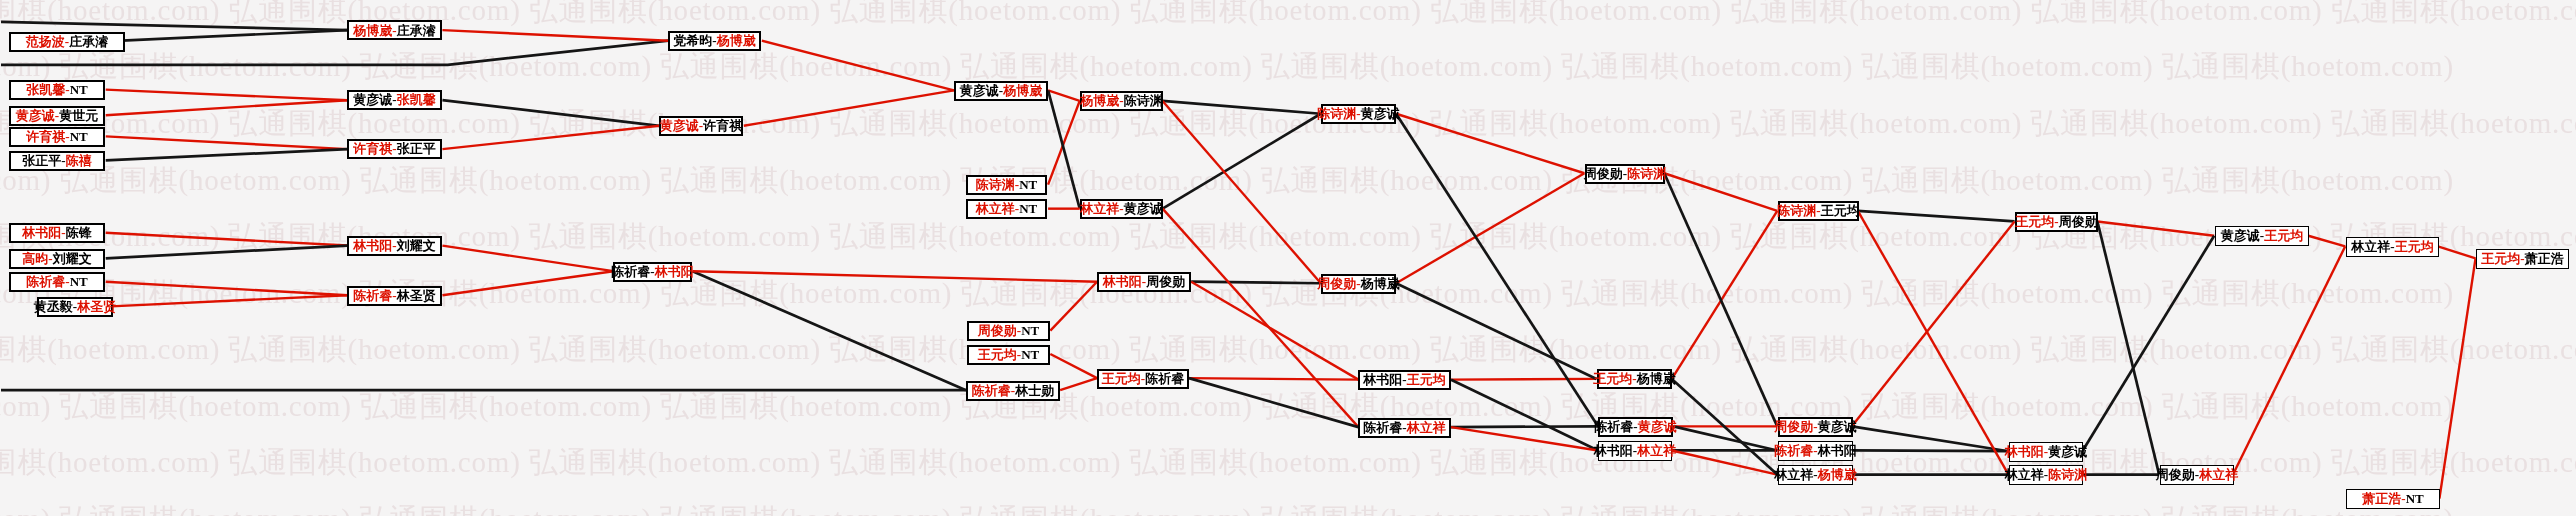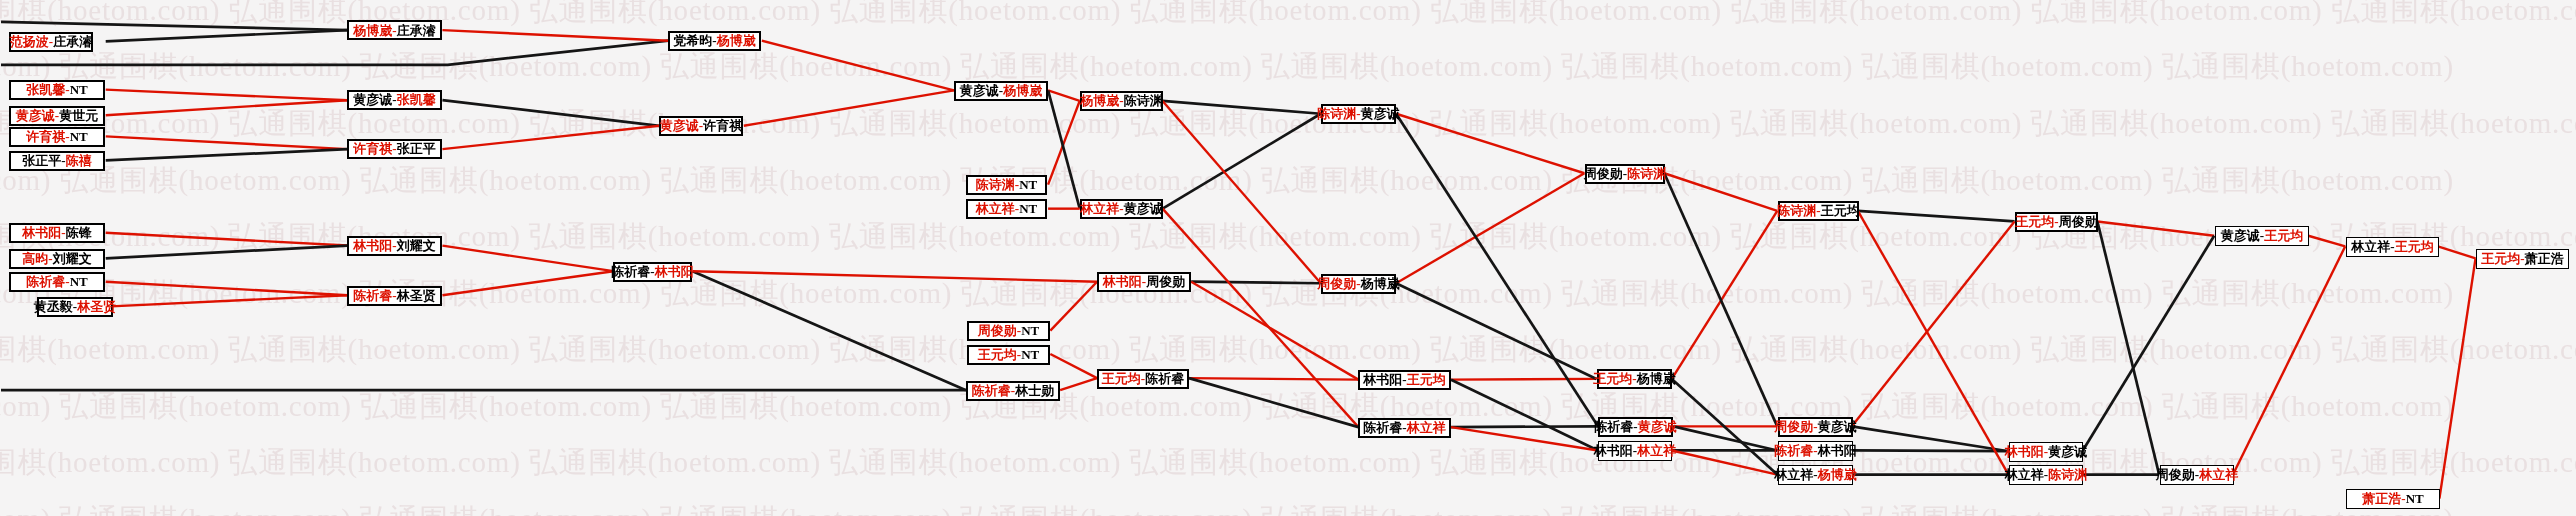--- a/index.html
+++ b/index.html
@@ -106,21 +106,21 @@
       <polyline points="2783,294 2938,313" fill="none" stroke="#dd1100" stroke-width="3.2"></polyline>
       <polyline points="2763,599 2938,313" fill="none" stroke="#151515" stroke-width="3.6"></polyline>
       <polyline points="2783,294 2865,630" fill="none" stroke="#151515" stroke-width="3.6"></polyline>
       <polyline points="2763,630 2865,630" fill="none" stroke="#151515" stroke-width="3.6"></polyline>
       <polyline points="3063,313 3112,327" fill="none" stroke="#dd1100" stroke-width="3.2"></polyline>
       <polyline points="2963,630 3112,327" fill="none" stroke="#dd1100" stroke-width="3.2"></polyline>
       <polyline points="3235,327 3285,343" fill="none" stroke="#dd1100" stroke-width="3.2"></polyline>
       <polyline points="3237,662 3285,343" fill="none" stroke="#dd1100" stroke-width="3.2"></polyline>
     </svg>
   <div id="node-layer">
-      <div class="node" style="left: 9px; top: 32px; width: 84px; height: 19.6px;">
+      <div class="node" style="left: 9px; top: 32px; width: 116px; height: 19.6px;">
         <span class="r">范扬波</span>
         <span class="r">-</span>
         <span class="k">庄承濬</span>
       </div>
       <div class="node" style="left: 9px; top: 80px; width: 96px; height: 19.6px;">
         <span class="r">张凯馨</span>
         <span class="r">-</span>
         <span class="k">NT</span>
       </div>
       <div class="node" style="left: 9px; top: 106px; width: 96px; height: 19.6px;">

